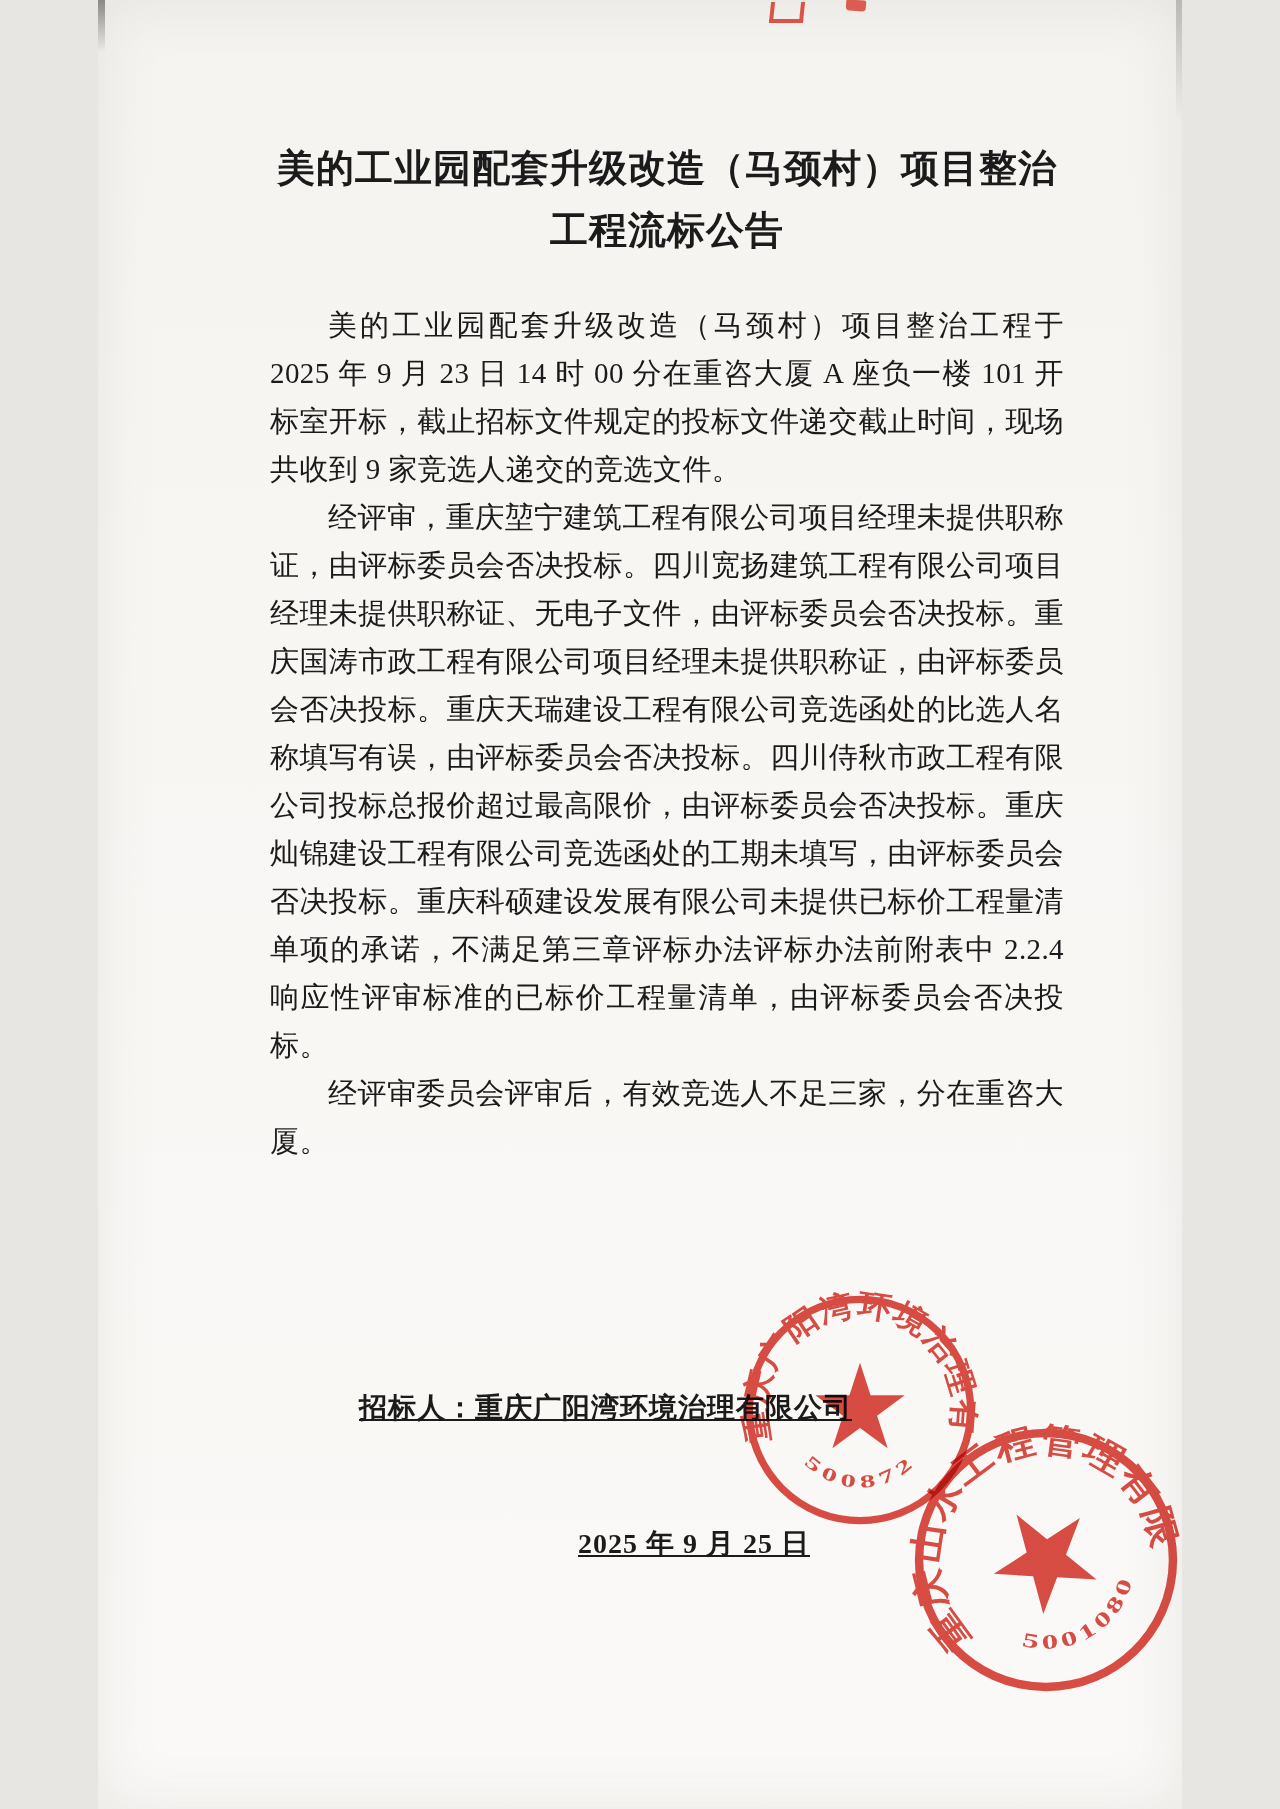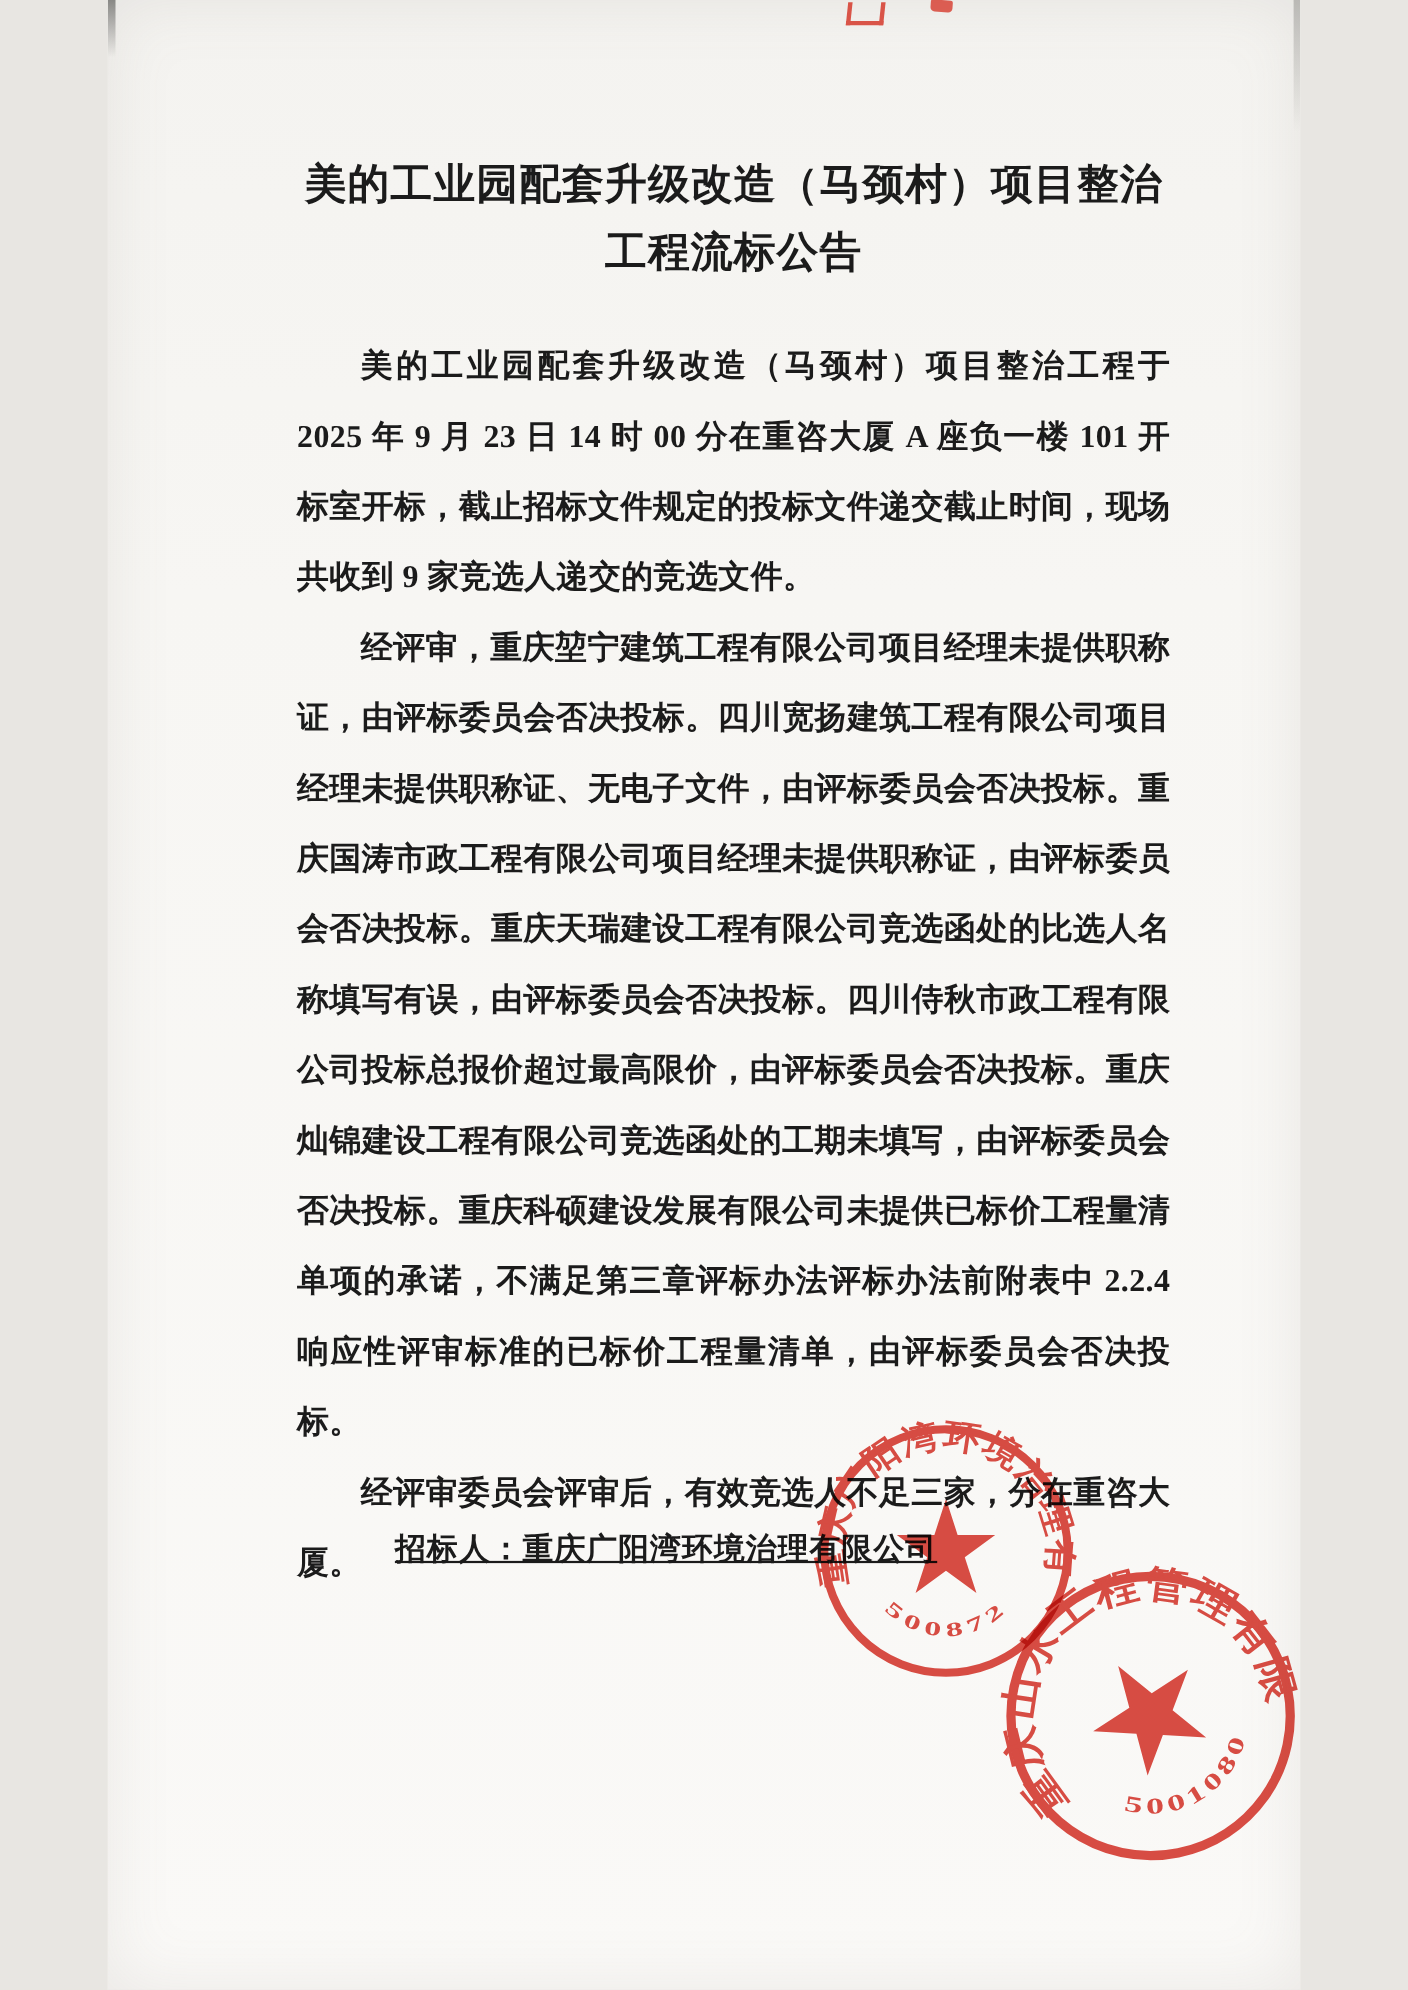--- a/index.html
+++ b/index.html
@@ -41,22 +41,22 @@
     margin: 0 0 40px 0;
     font-size: 38px;
     font-weight: 700;
     line-height: 1.62;
     text-align: center;
     letter-spacing: 1px;
   }
   p.body-para {
     margin: 0;
     font-size: 29px;
-    font-weight: 700;
-    line-height: 64px;
+    font-weight: 400;
+    line-height: 48px;
     text-align: justify;
     text-indent: 2em;
     letter-spacing: 0.4px;
   }
   .footer-line {
     position: absolute;
     white-space: nowrap;
     font-size: 28px;
     font-weight: 700;
     letter-spacing: 1px;
@@ -86,20 +86,21 @@
   <div class="artifact-2"></div>
 
   <div class="content">
     <h1 class="doc-title">美的工业园配套升级改造（马颈村）项目整治工程流标公告</h1>
     <p class="body-para">美的工业园配套升级改造（马颈村）项目整治工程于 2025 年 9 月 23 日 14 时 00 分在重咨大厦 A 座负一楼 101 开标室开标，截止招标文件规定的投标文件递交截止时间，现场共收到 9 家竞选人递交的竞选文件。</p>
     <p class="body-para">经评审，重庆堃宁建筑工程有限公司项目经理未提供职称证，由评标委员会否决投标。四川宽扬建筑工程有限公司项目经理未提供职称证、无电子文件，由评标委员会否决投标。重庆国涛市政工程有限公司项目经理未提供职称证，由评标委员会否决投标。重庆天瑞建设工程有限公司竞选函处的比选人名称填写有误，由评标委员会否决投标。四川侍秋市政工程有限公司投标总报价超过最高限价，由评标委员会否决投标。重庆灿锦建设工程有限公司竞选函处的工期未填写，由评标委员会否决投标。重庆科硕建设发展有限公司未提供已标价工程量清单项的承诺，不满足第三章评标办法评标办法前附表中 2.2.4 响应性评审标准的已标价工程量清单，由评标委员会否决投标。</p>
     <p class="body-para">经评审委员会评审后，有效竞选人不足三家，分在重咨大厦。</p>
   </div>
 
   <div class="footer-line footer-tenderer">招标人：重庆广阳湾环境治理有限公司</div>
+  <div class="footer-line footer-date">2025 年 9 月 25 日</div>
 
   <div class="stamp stamp-1">
     <svg viewBox="0 0 300 300">
       <defs>
         <path id="arc1" d="M 42,189 A 115,115 0 1 1 258,189" fill="none"></path>
         <path id="ser1" d="M 77,211 A 95,95 0 0 0 223,211" fill="none"></path>
       </defs>
       <circle cx="150" cy="150" r="136" fill="none" stroke="currentColor" stroke-width="9"></circle>
       <polygon fill="currentColor" points="150,92 163,132 205,132 171,157 184,197 150,172 116,197 129,157 95,132 137,132"></polygon>
       <text font-size="38" font-weight="700" fill="currentColor" letter-spacing="2">

